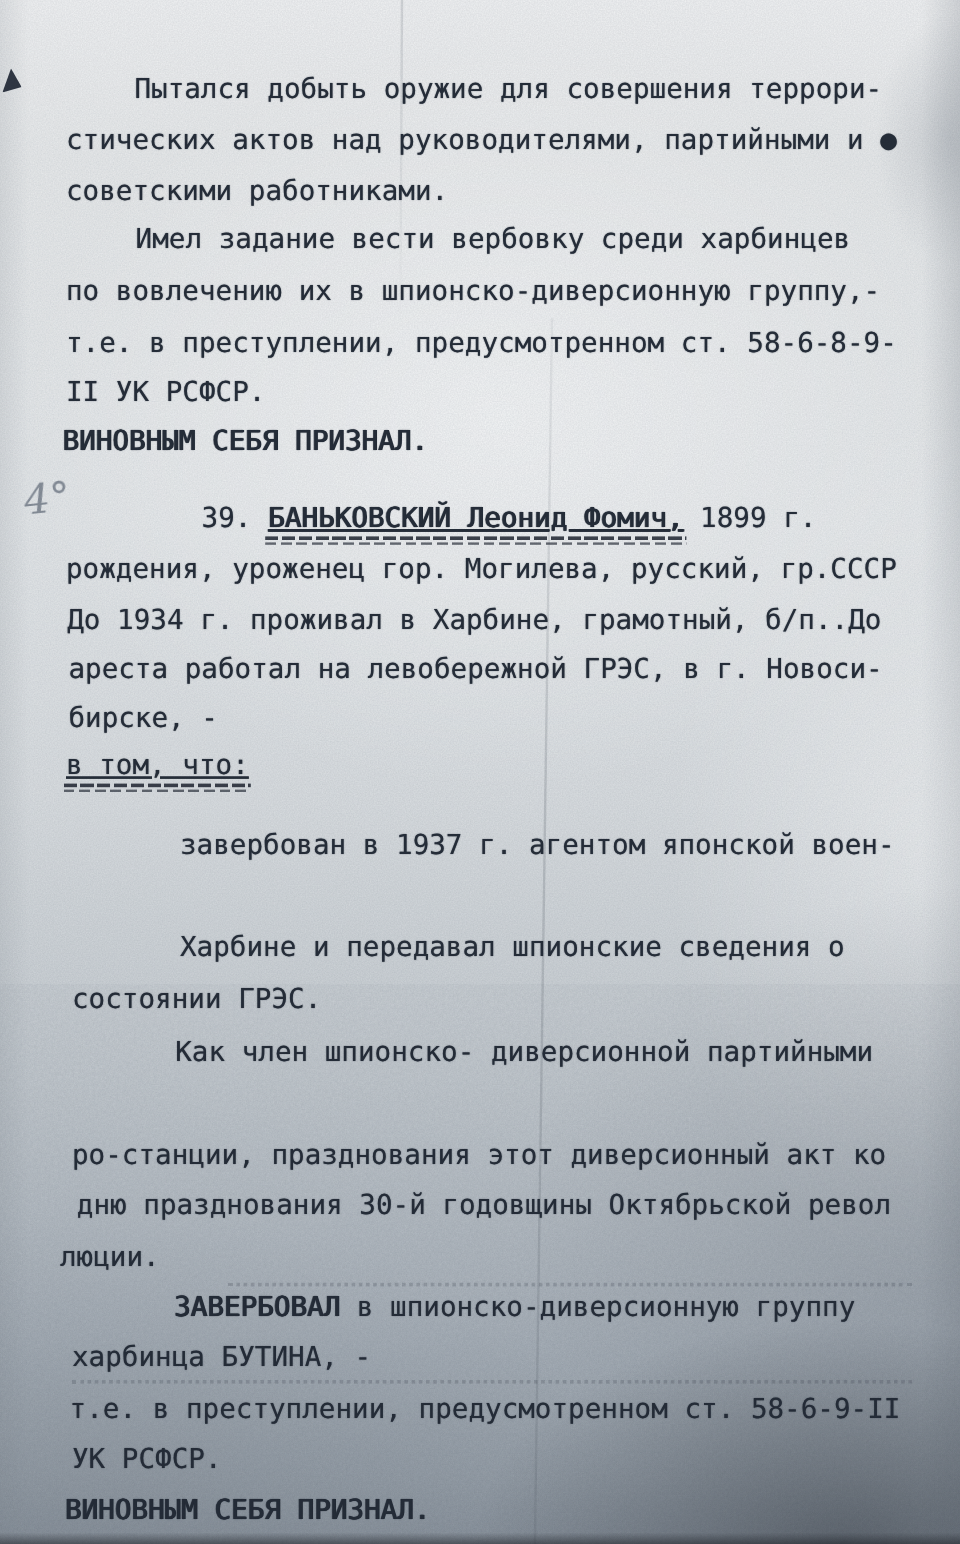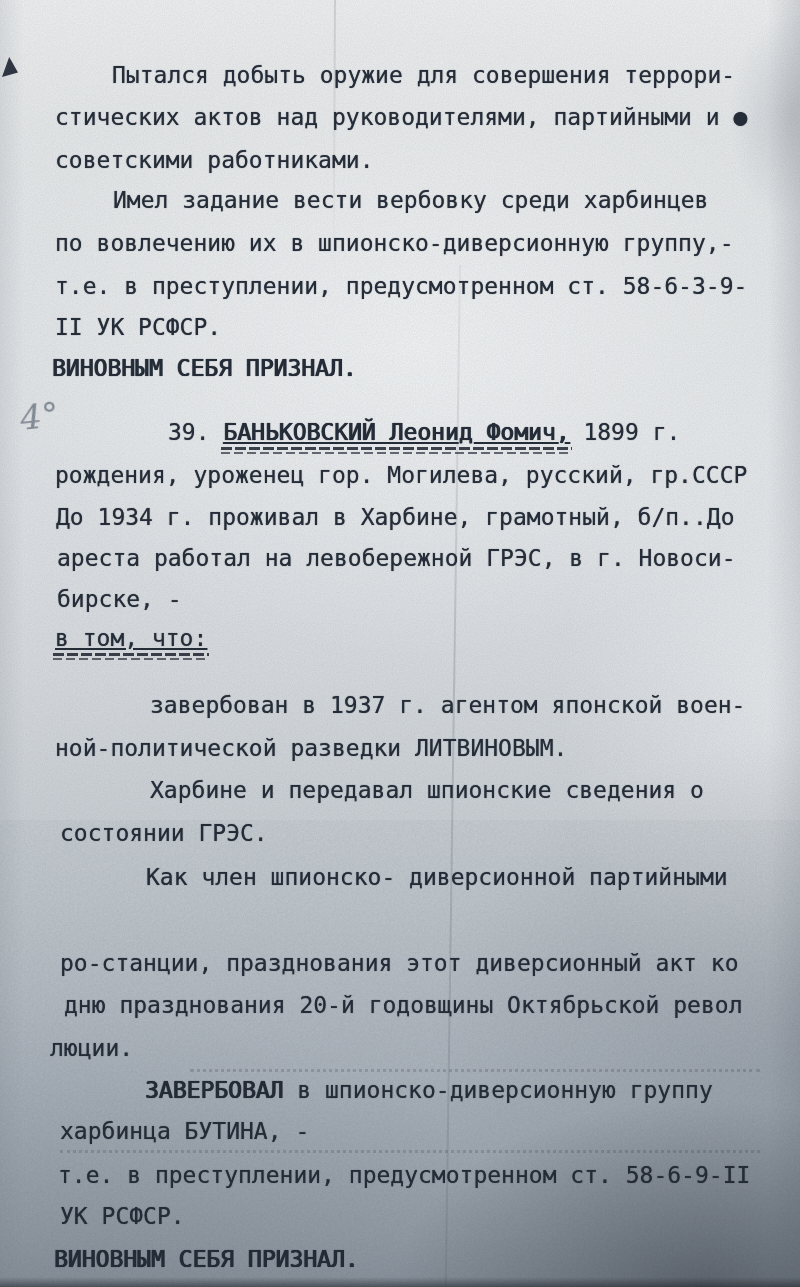--- a/index.html
+++ b/index.html
@@ -76,40 +76,39 @@
 
   <div class="corner-mark"></div>
   <div class="handwriting">4°</div>
 
   <div class="doc-text">
     <div class="tl" style="top:62px;left:112px">Пытался добыть оружие для совершения террори-</div>
     <div class="tl" style="top:104px;left:55px">стических актов над руководителями, партийными и ●</div>
     <div class="tl" style="top:147px;left:55px">советскими работниками.</div>
     <div class="tl" style="top:187px;left:113px">Имел задание вести вербовку среди харбинцев</div>
     <div class="tl" style="top:230px;left:55px">по вовлечению их в шпионско-диверсионную группу,-</div>
-    <div class="tl" style="top:273px;left:55px">т.е. в преступлении, предусмотренном ст. 58-6-3-9-</div>
+    <div class="tl" style="top:273px;left:55px">т.е. в преступлении, предусмотренном ст. 58-6-8-9-</div>
     <div class="tl" style="top:314px;left:55px">II УК РСФСР.</div>
     <div class="tl b" style="top:355px;left:52px">ВИНОВНЫМ СЕБЯ ПРИЗНАЛ.</div>
 
     <div class="tl" style="top:419px;left:168px"><span>39. </span><span class="u2 b">БАНЬКОВСКИЙ Леонид Фомич,</span><span> 1899 г.</span></div>
 
     <div class="tl" style="top:462px;left:55px">рождения, уроженец гор. Могилева, русский, гр.СССР</div>
     <div class="tl" style="top:504px;left:56px">До 1934 г. проживал в Харбине, грамотный, б/п..До</div>
     <div class="tl" style="top:545px;left:57px">ареста работал на левобережной ГРЭС, в г. Новоси-</div>
     <div class="tl" style="top:586px;left:57px">бирске, -</div>
 
     <div class="tl" style="top:625px;left:55px"><span class="u2">в том, что:</span></div>
 
     <div class="tl" style="top:692px;left:150px">завербован в 1937 г. агентом японской воен-</div>
-    <div class="tl" style="top:735px;left:55px">ной-политической разведки ЛИТВИНОВЫМ.</div>
     <div class="tl" style="top:777px;left:150px">Харбине и передавал шпионские сведения о</div>
     <div class="tl" style="top:820px;left:60px">состоянии ГРЭС.</div>
     <div class="tl" style="top:864px;left:146px">Как член шпионско- диверсионной партийными</div>
     <div class="tl" style="top:950px;left:60px">ро-станции, празднования этот диверсионный акт ко</div>
-    <div class="tl" style="top:992px;left:64px">дню празднования 20-й годовщины Октябрьской револ</div>
+    <div class="tl" style="top:992px;left:64px">дню празднования 30-й годовщины Октябрьской револ</div>
     <div class="tl" style="top:1035px;left:50px">люции.</div>
 
     <div class="tl" style="top:1077px;left:145px"><span class="b">ЗАВЕРБОВАЛ</span><span> в шпионско-диверсионную группу</span></div>
 
     <div class="tl" style="top:1118px;left:60px">харбинца БУТИНА, -</div>
     <div class="tl" style="top:1162px;left:58px">т.е. в преступлении, предусмотренном ст. 58-6-9-II</div>
     <div class="tl" style="top:1203px;left:60px">УК РСФСР.</div>
     <div class="tl b" style="top:1246px;left:54px">ВИНОВНЫМ СЕБЯ ПРИЗНАЛ.</div>
   </div>
 

